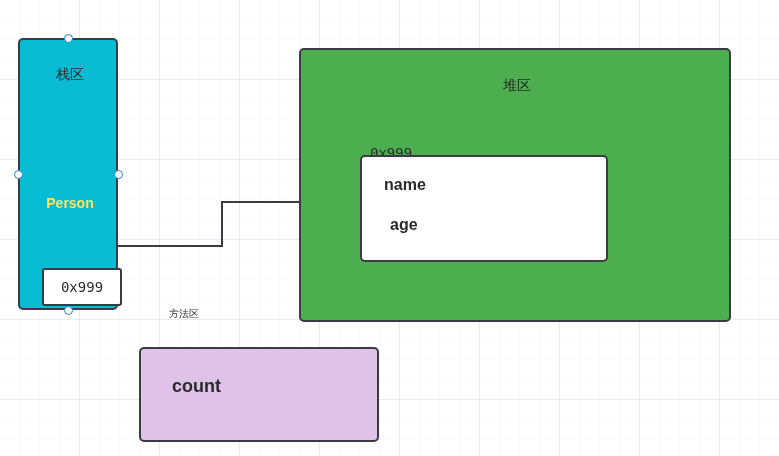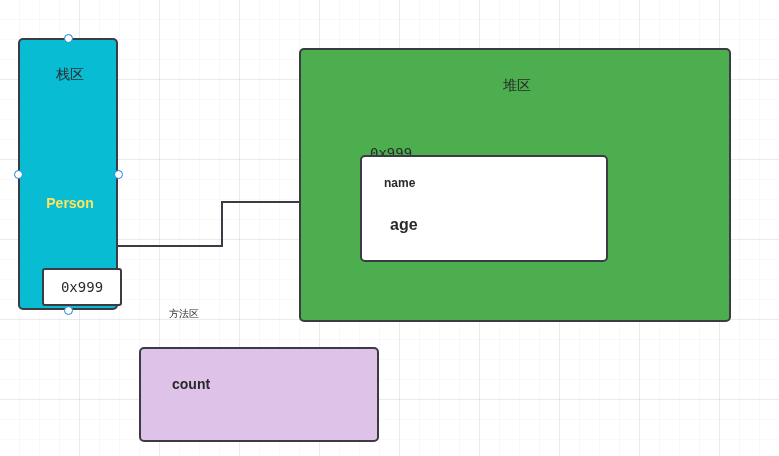--- a/index.html
+++ b/index.html
@@ -122,21 +122,21 @@
   #object-box {
     left: 360px;
     top: 155px;
     width: 248px;
     height: 107px;
     background-color: #ffffff;
   }
   #object-field-name {
     left: 22px;
     top: 19px;
-    font-size: 12px;
+    font-size: 16px;
     font-weight: bold;
     color: #2a2a2a;
   }
   #object-field-age {
     left: 28px;
     top: 59px;
     font-size: 16px;
     font-weight: bold;
     color: #2a2a2a;
   }
@@ -152,21 +152,21 @@
   #method-region {
     left: 139px;
     top: 347px;
     width: 240px;
     height: 95px;
     background-color: #dfc2e8;
   }
   #method-field-count {
     left: 31px;
     top: 27px;
-    font-size: 14px;
+    font-size: 18px;
     font-weight: bold;
     color: #2a2a2a;
   }
 
   
   #connector-layer {
     position: absolute;
     left: 0;
     top: 0;
     width: 779px;

